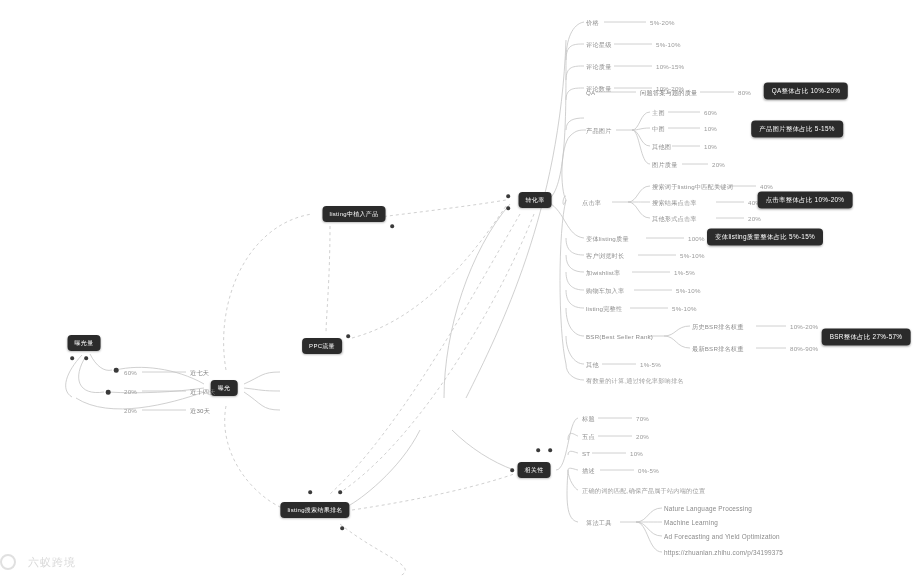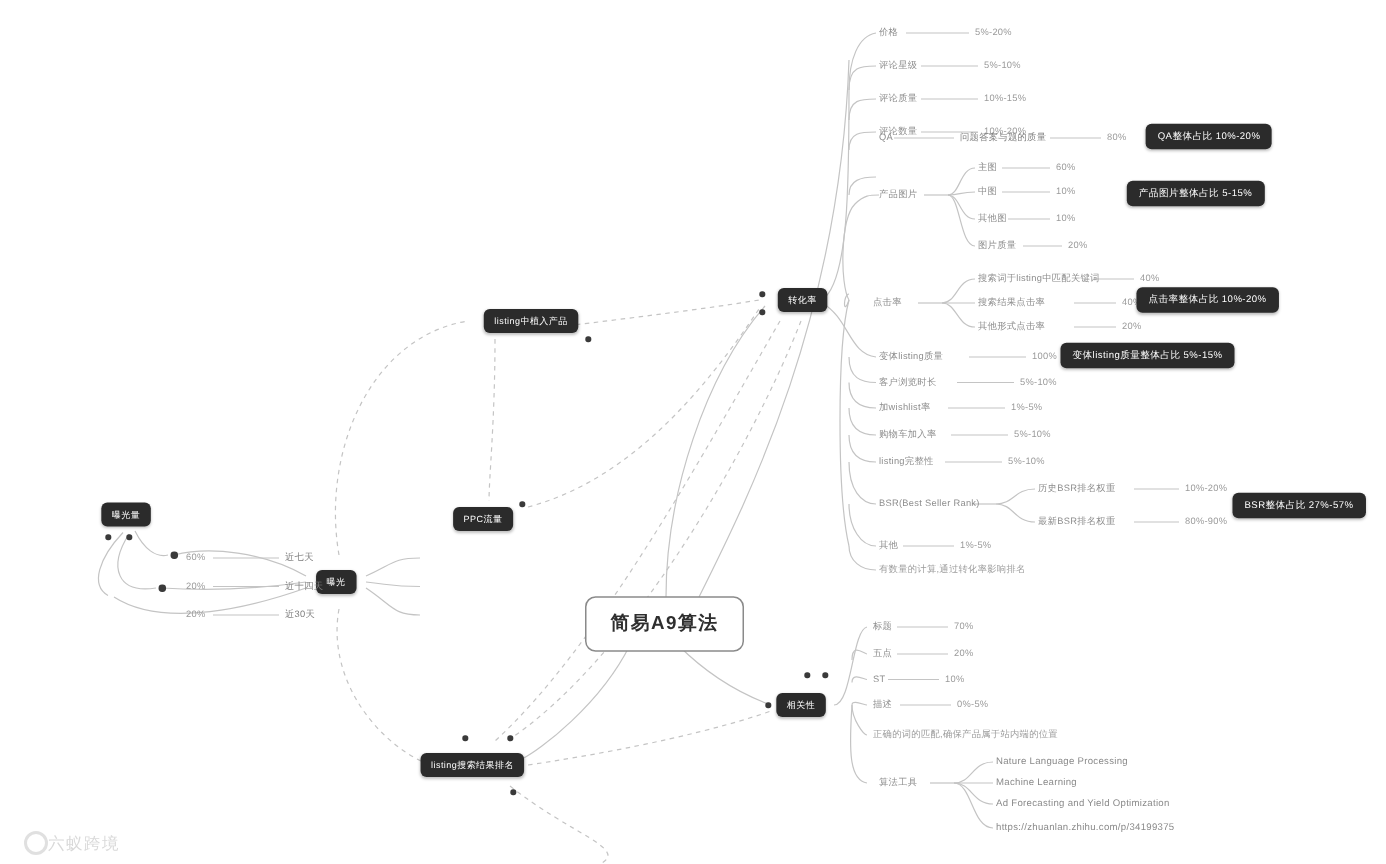--- a/index.html
+++ b/index.html
@@ -60,22 +60,22 @@
     position:absolute;
     width:4.6px;height:4.6px;
     background:#3a3a3a;
     border-radius:50%;
     transform:translate(-50%,-50%);
   }
   .dot.sm{width:3.6px;height:3.6px;}
 
   
   #watermark{
-    position:absolute;left:16px;bottom:6px;
-    display:flex;align-items:center;gap:0;
+    position:absolute;left:0;bottom:6px;
+    display:flex;align-items:center;gap:12px;
     opacity:.5;
   }
   #watermark .wm-text{
     font-size:11px;color:#b3b3b3;letter-spacing:1px;
   }
   .wm-circle{
     display:inline-block;width:12px;height:12px;border:2px solid #c2c2c2;border-radius:50%;
   }
 </style>
 </head>
@@ -196,21 +196,20 @@
 
       <line x1="620" y1="522" x2="636" y2="522"></line>
       <path d="M636,522 C648,522 648,508 662,508"></path>
       <path d="M636,522 C648,522 648,522 662,522"></path>
       <path d="M636,522 C648,522 648,536 662,536"></path>
       <path d="M636,522 C648,522 648,552 662,552"></path>
     </g>
 
   </svg>
 
-  <div class="node topic" style="left:443px;top:416px;">简易A9算法</div>
 
   <div class="node pill sm" style="left:84px;top:343px;">曝光量</div>
   <div class="node pill sm" style="left:224px;top:388px;">曝光</div>
   <div class="node pill sm" style="left:354px;top:214px;">listing中植入产品</div>
   <div class="node pill sm" style="left:322px;top:346px;">PPC流量</div>
   <div class="node pill sm" style="left:535px;top:200px;">转化率</div>
   <div class="node pill sm" style="left:534px;top:470px;">相关性</div>
   <div class="node pill sm" style="left:315px;top:510px;">listing搜索结果排名</div>
 
   <div class="dot" style="left:116px;top:370px;"></div>

